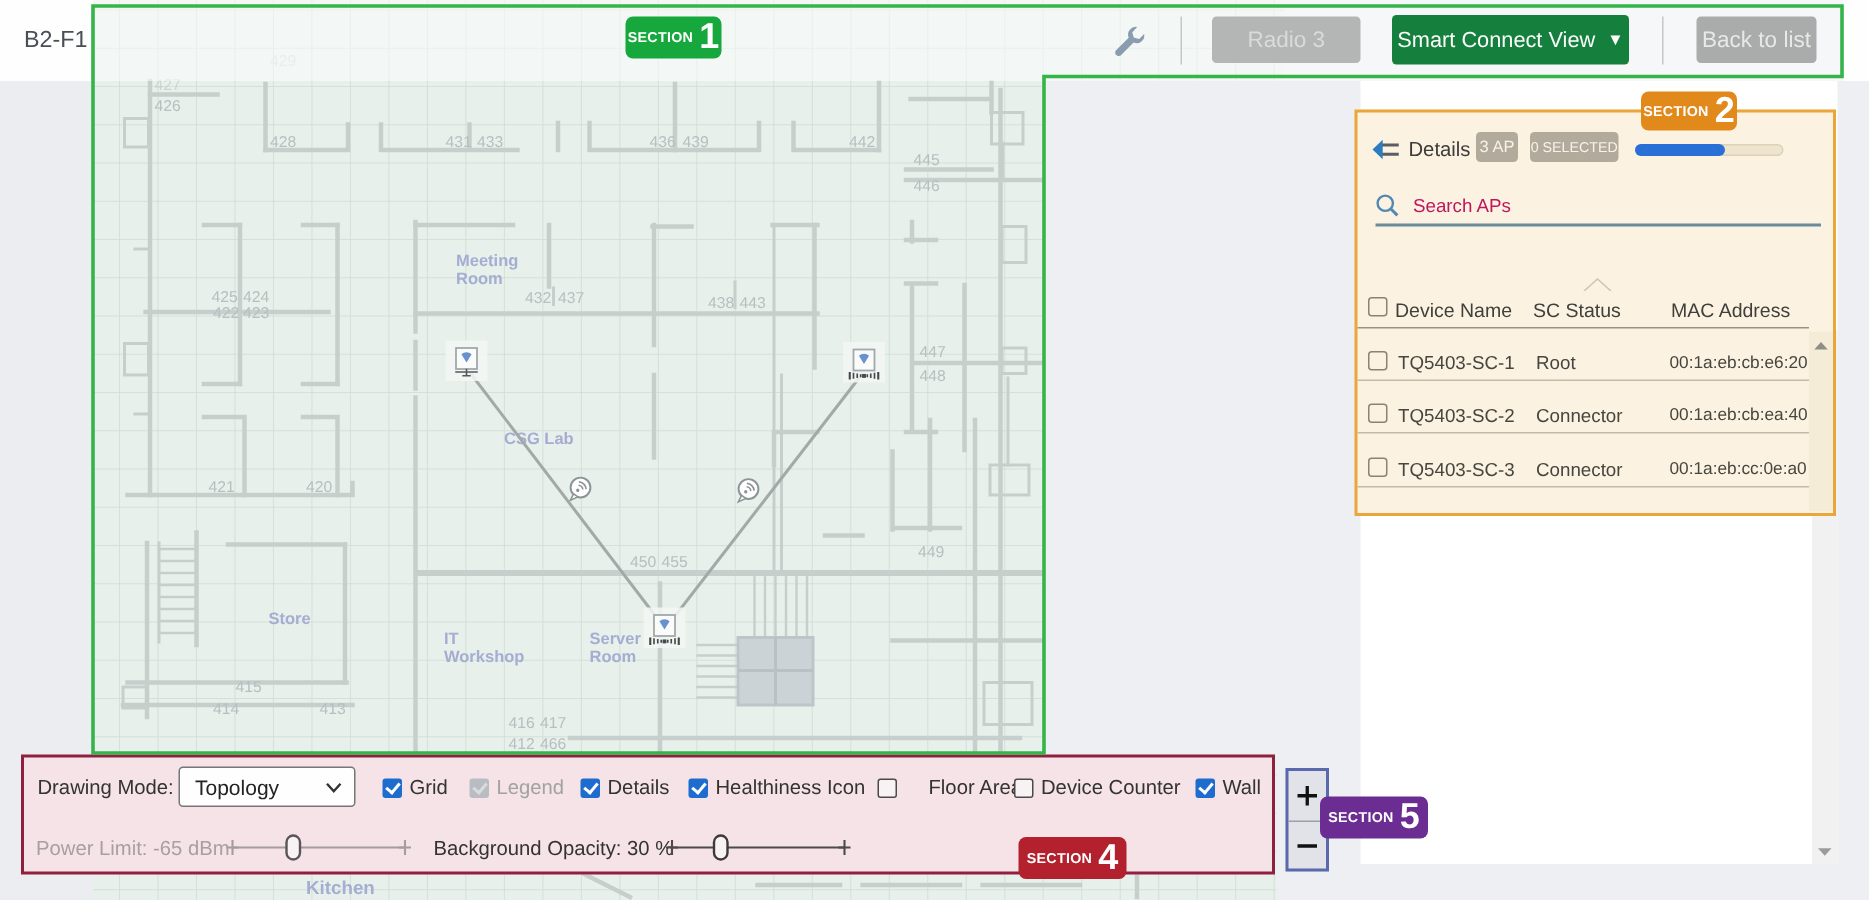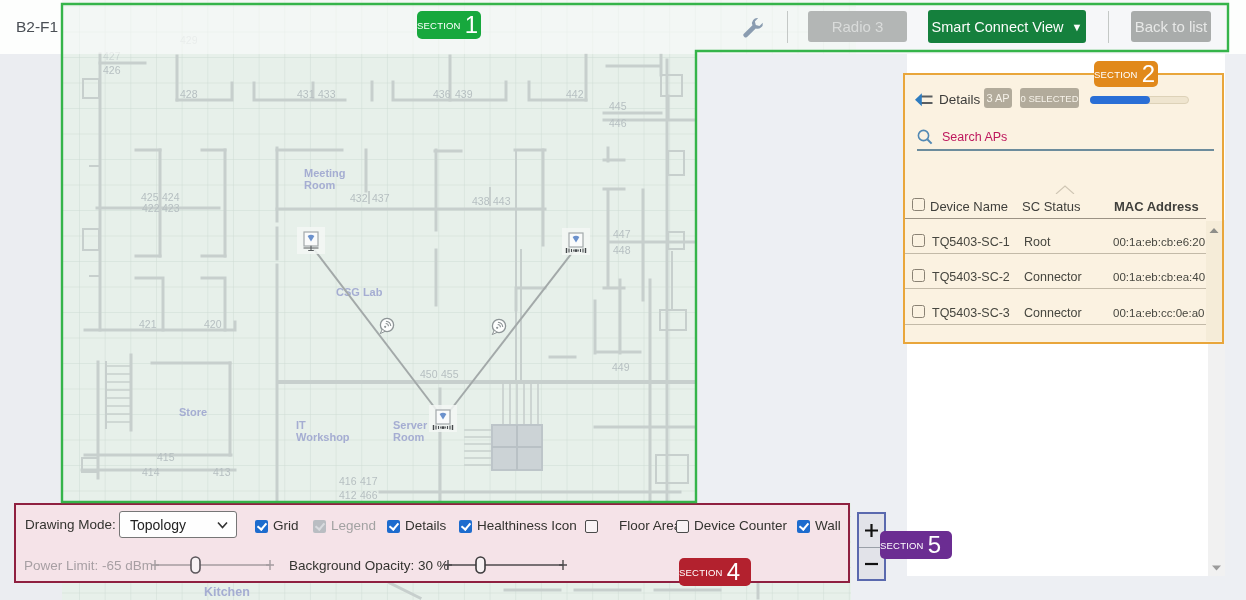--- a/index.html
+++ b/index.html
@@ -2,21 +2,21 @@
 <html><head>
 <meta charset="utf-8">
 <style>
   html,body{margin:0;padding:0;}
   body{width:1246px;height:600px;position:relative;overflow:hidden;
        background:#edeff3;font-family:"Liberation Sans",sans-serif;}
   .abs{position:absolute;}
   .btn{display:flex;align-items:center;justify-content:center;border-radius:3px;
        font-size:15px;}
   .badge{position:absolute;border-radius:5px;color:#fff;display:flex;
-       align-items:center;justify-content:flex-start;font-weight:normal;z-index:60;}
+       align-items:center;justify-content:center;font-weight:bold;z-index:60;}
   .badge .s{font-size:9.5px;letter-spacing:.2px;}
   .badge .n{font-size:24px;margin-left:4px;}
   .cb{width:13px;height:13px;border-radius:2px;display:inline-block;
       vertical-align:-2px;}
   .cb.on{background:#1d6cce;position:relative;}
   .cb.on:after{content:"";position:absolute;left:4px;top:1px;width:4px;height:7px;
       border:solid #fff;border-width:0 2px 2px 0;transform:rotate(40deg);}
   .cb.off{background:#f8f2f4;border:1.5px solid #4a4a4a;width:11px;height:11px;}
   .cb.dis{background:#b9bdc2;position:relative;}
   .cb.dis:after{content:"";position:absolute;left:4px;top:1px;width:4px;height:7px;
@@ -364,21 +364,21 @@
 <svg class="abs" style="left:1055px;top:185px;" width="20" height="9" viewBox="0 0 20 9">
   <path d="M1 9L10 1L19 9" fill="#fbf2e1" stroke="#cfc6b4" stroke-width="1.1"></path>
 </svg>
 
 <div class="abs" style="left:912px;top:198px;width:11px;height:11px;border:1.6px solid #8a8274;border-radius:2.5px;background:#fbf2e1;"></div>
 
 <div class="abs" style="left:930px;top:199px;font-size:13px;color:#3f3f3b;">Device Name</div>
 
 <div class="abs" style="left:1022px;top:199px;font-size:13px;color:#3f3f3b;">SC Status</div>
 
-<div class="abs" style="left:1114px;top:199px;font-size:13px;color:#3f3f3b;font-weight:bold;">MAC Address</div>
+<div class="abs" style="left:1114px;top:199px;font-size:13px;color:#3f3f3b;">MAC Address</div>
 
 <div class="abs" style="left:905px;top:218px;width:301px;height:1.4px;background:#9b9284;"></div>
 
 <div class="abs" style="left:912px;top:234px;width:11px;height:11px;border:1.6px solid #8a8274;border-radius:2.5px;background:#fbf2e1;"></div>
 
 <div class="abs" style="left:932px;top:235px;font-size:12.5px;color:#46463f;">TQ5403-SC-1</div>
 
 <div class="abs" style="left:1024px;top:235px;font-size:12.5px;color:#46463f;">Root</div>
 
 <div class="abs" style="left:1113px;top:236px;font-size:11.5px;color:#46463f;">00:1a:eb:cb:e6:20</div>

